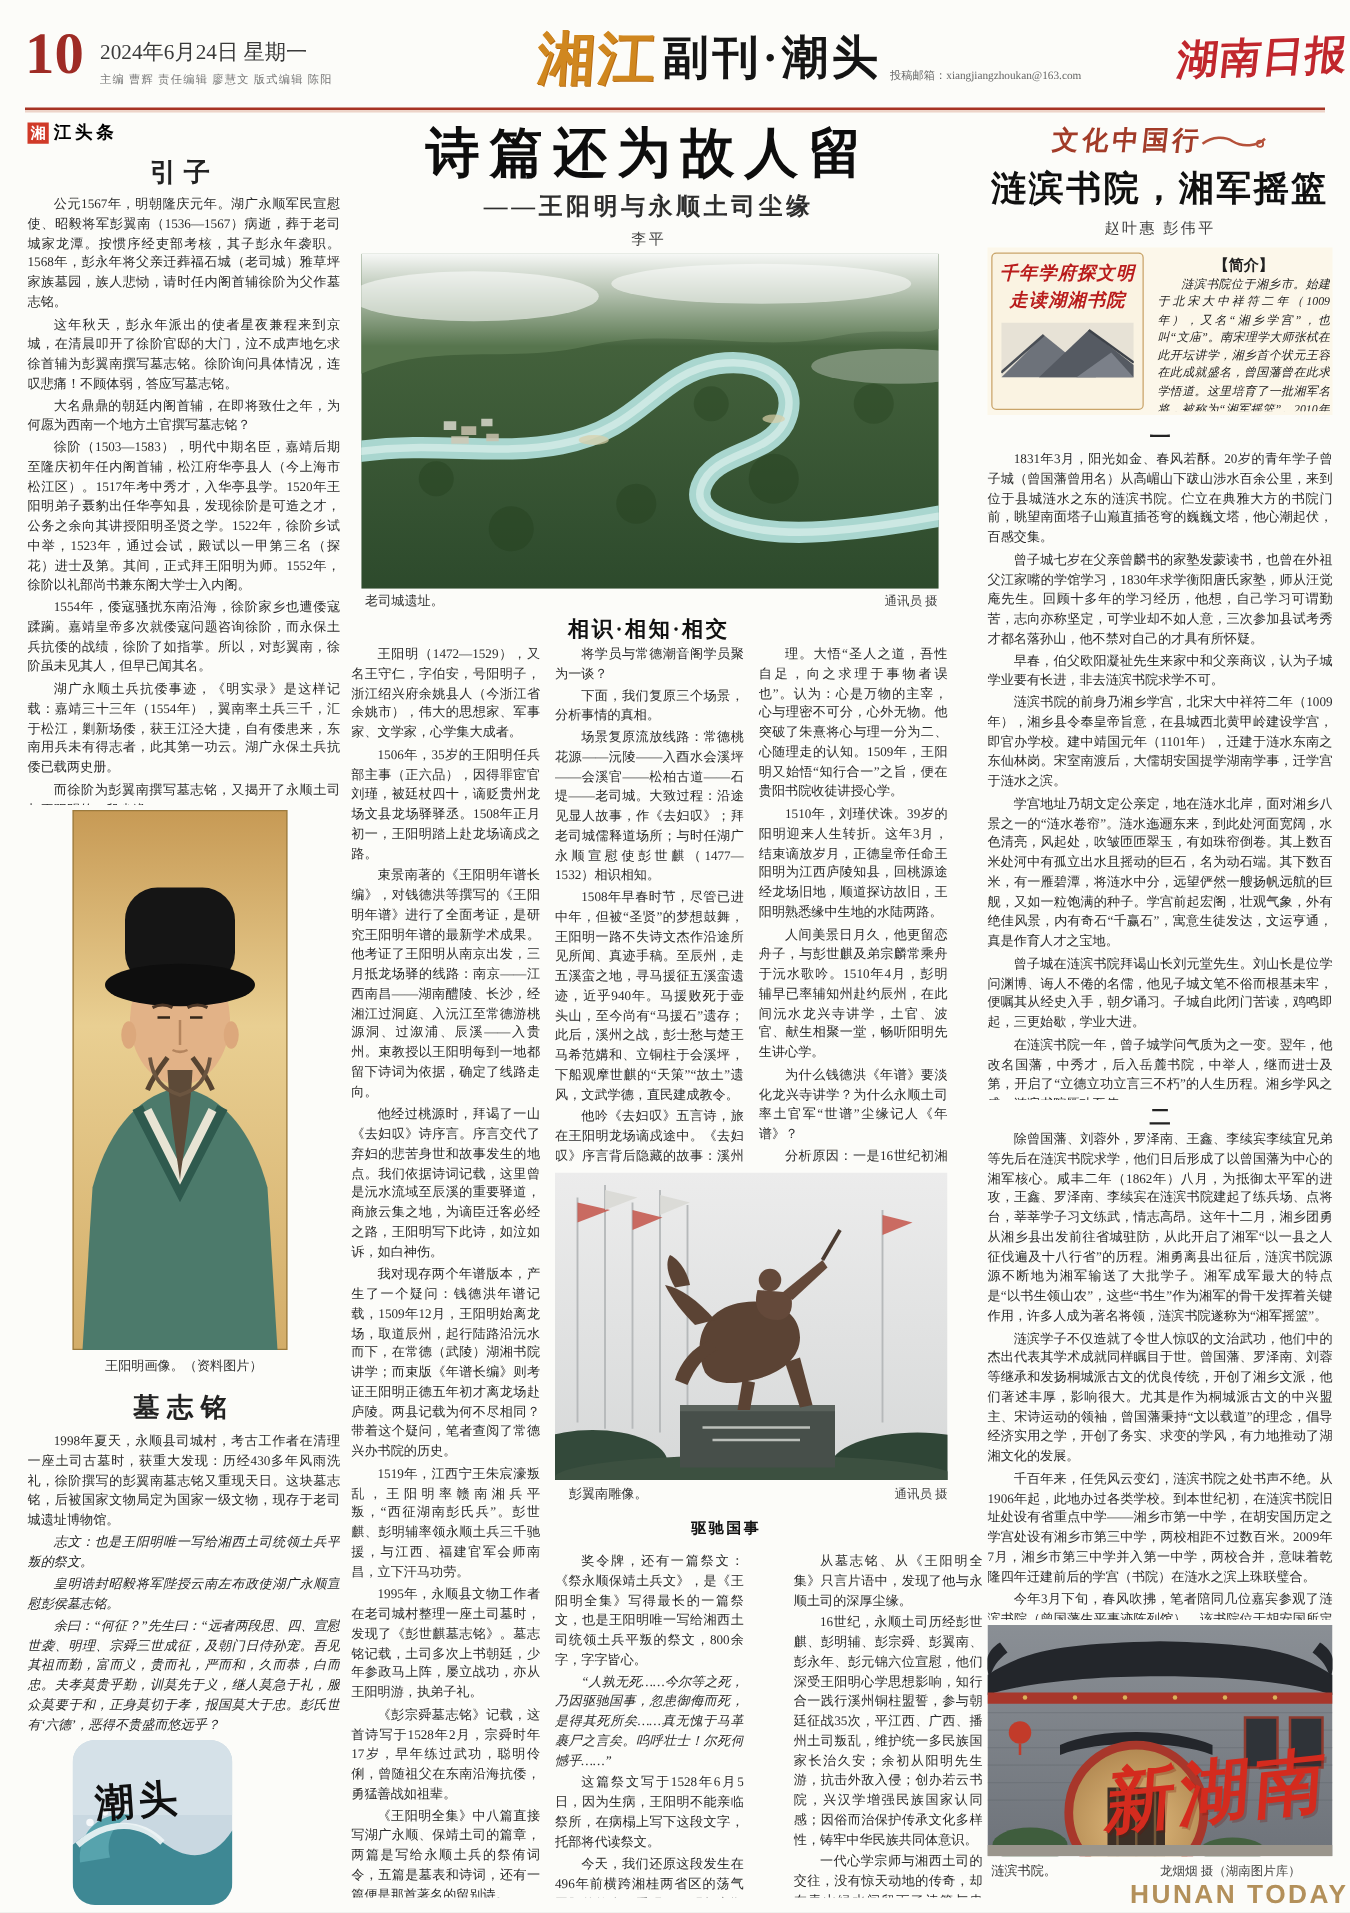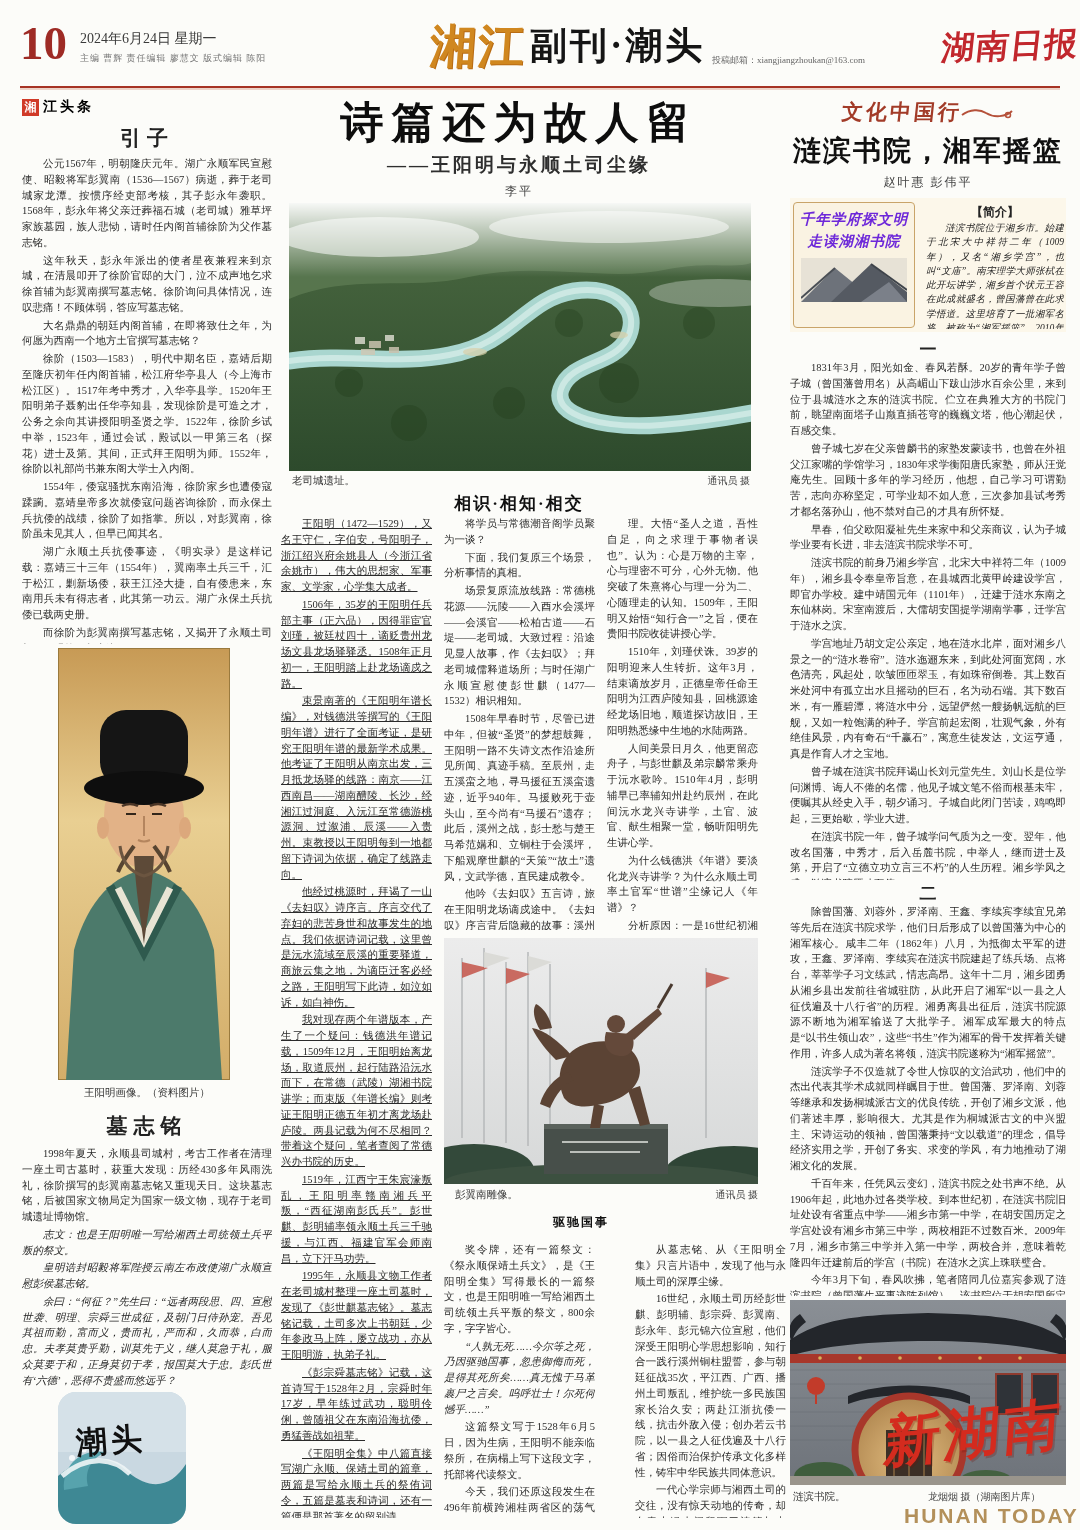--- a/index.html
+++ b/index.html
@@ -8,21 +8,21 @@
   .abs{position:absolute;}
   p{margin:0 0 2px 0;text-indent:2em;}
   .body{text-align:justify;overflow:hidden;line-height:1.5;color:#2b2b2b;}
   .kai p{font-style:italic;color:#1f1f1f;}
   .cap{font-size:10.5px;color:#333;}
   .credit{font-size:10px;color:#444;}
   .sechead{font-weight:bold;text-align:center;letter-spacing:2px;color:#111;}
   .center{text-align:center;}
   
   .pageno{font-size:47px;font-weight:bold;color:#9e2b25;line-height:1;}
-  .dateline{font-size:14px;color:#3a3a3a;}
+  .dateline{font-size:17px;color:#3a3a3a;}
   .creditsline{font-size:9px;color:#777;margin-top:4px;letter-spacing:1px;}
   .mh-x{font-size:46px;font-weight:bold;color:#d0871f;letter-spacing:2px;
         text-shadow:1px 1px 0 #b96c14;transform:skewX(-4deg);display:inline-block;}
   .mh-r{font-size:37px;font-weight:bold;color:#151515;letter-spacing:3px;vertical-align:4px;}
   .email{font-size:9px;color:#666;}
   .hnrb{font-size:33px;font-weight:bold;color:#c1272d;transform:skewX(-8deg) rotate(-2deg);
         display:inline-block;letter-spacing:1px;}
   .rule{border-top:2px solid #a63324;box-shadow:0 2px 0 rgba(190,90,60,.25);}
   
   .tagbox{display:inline-block;width:17px;height:17px;background:#d03a28;color:#fff;
@@ -35,21 +35,21 @@
   .subtitle{font-size:19px;font-weight:600;color:#2e2e2e;letter-spacing:3px;}
   .byline{font-size:12px;color:#444;letter-spacing:2px;}
   .colbody{font-size:10.5px;}
   
   .badge{font-size:21px;font-weight:bold;color:#a23b28;letter-spacing:3px;
          transform:skewX(-6deg);display:inline-block;}
   .rhead{font-size:28px;font-weight:bold;letter-spacing:2px;color:#101010;}
   .rby{font-size:12px;color:#444;letter-spacing:2px;}
   .card{background:#faf3e2;border:1.5px solid #c9a469;border-radius:4px;box-sizing:border-box;
         padding:6px 4px 4px 4px;text-align:center;}
-  .cardline{font-size:14.5px;font-weight:bold;color:#6d28d9;letter-spacing:1px;
+  .cardline{font-size:14.5px;font-weight:bold;color:#b91c1c;letter-spacing:1px;
             font-style:italic;line-height:1.5;}
   .introbox{font-size:9.5px;line-height:1.5;text-align:justify;overflow:hidden;font-style:italic;}
   .introlabel{font-size:12px;font-weight:bold;text-align:center;font-style:normal;}
   .secmark{font-size:17px;font-weight:bold;}
   .rbody{font-size:10.5px;}
   .xinhn{font-size:56px;font-weight:bold;color:#d42b1e;letter-spacing:4px;
          transform:rotate(-6deg) skewX(-10deg);display:inline-block;
          text-shadow:2px 2px 0 rgba(120,10,5,.25);}
   .hntoday{font-size:21px;font-weight:bold;color:#b3905a;letter-spacing:2px;
            font-family:"Liberation Sans","DejaVu Sans",sans-serif;}
@@ -195,21 +195,21 @@
       <ellipse cx="90" cy="34" rx="100" ry="20" fill="#ffffff" opacity="0.55"></ellipse>
       <ellipse cx="320" cy="24" rx="120" ry="16" fill="#ffffff" opacity="0.5"></ellipse>
       <ellipse cx="430" cy="90" rx="70" ry="14" fill="#ffffff" opacity="0.3"></ellipse>
     </svg>
   </div>
   <div class="abs cap" style="left:292px;top:474px;">老司城遗址。</div>
   <div class="abs credit" style="left:680px;top:474px;width:70px;text-align:right;">通讯员 摄</div>
 
   <div class="abs sechead" style="left:280px;top:492px;width:478px;font-size:17px;">相识·相知·相交</div>
 
-  <div class="abs body colbody" style="left:281px;top:516px;width:151px;height:1002px;text-decoration:underline;">
+  <div class="abs body colbody" style="left:281px;top:516px;width:151px;height:1002px;">
     <p>王阳明（1472—1529），又名王守仁，字伯安，号阳明子，浙江绍兴府余姚县人（今浙江省余姚市），伟大的思想家、军事家、文学家，心学集大成者。</p>
     <p>1506年，35岁的王阳明任兵部主事（正六品），因得罪宦官刘瑾，被廷杖四十，谪贬贵州龙场文县龙场驿驿丞。1508年正月初一，王阳明踏上赴龙场谪戍之路。</p>
     <p>束景南著的《王阳明年谱长编》，对钱德洪等撰写的《王阳明年谱》进行了全面考证，是研究王阳明年谱的最新学术成果。他考证了王阳明从南京出发，三月抵龙场驿的线路：南京——江西南昌——湖南醴陵、长沙，经湘江过洞庭、入沅江至常德游桃源洞、过溆浦、辰溪——入贵州。束教授以王阳明每到一地都留下诗词为依据，确定了线路走向。</p>
     <p>他经过桃源时，拜谒了一山《去妇叹》诗序言。序言交代了弃妇的悲苦身世和故事发生的地点。我们依据诗词记载，这里曾是沅水流域至辰溪的重要驿道，商旅云集之地，为谪臣迁客必经之路，王阳明写下此诗，如泣如诉，如白神伤。</p>
     <p>我对现存两个年谱版本，产生了一个疑问：钱德洪年谱记载，1509年12月，王阳明始离龙场，取道辰州，起行陆路沿沅水而下，在常德（武陵）湖湘书院讲学；而束版《年谱长编》则考证王阳明正德五年初才离龙场赴庐陵。两县记载为何不尽相同？带着这个疑问，笔者查阅了常德兴办书院的历史。</p>
     <p>1519年，江西宁王朱宸濠叛乱，王阳明率赣南湘兵平叛，“西征湖南彭氏兵”。彭世麒、彭明辅率领永顺土兵三千驰援，与江西、福建官军会师南昌，立下汗马功劳。</p>
     <p>1995年，永顺县文物工作者在老司城村整理一座土司墓时，发现了《彭世麒墓志铭》。墓志铭记载，土司多次上书朝廷，少年参政马上阵，屡立战功，亦从王阳明游，执弟子礼。</p>
     <p>《彭宗舜墓志铭》记载，这首诗写于1528年2月，宗舜时年17岁，早年练过武功，聪明伶俐，曾随祖父在东南沿海抗倭，勇猛善战如祖辈。</p>
     <p>《王阳明全集》中八篇直接写湖广永顺、保靖土司的篇章，两篇是写给永顺土兵的祭侑词令，五篇是墓表和诗词，还有一篇便是那首著名的留别诗。</p>
   </div>
@@ -285,21 +285,21 @@
 
   <div class="abs body colbody" style="left:444px;top:1242px;width:151px;height:276px;">
     <p>奖令牌，还有一篇祭文：《祭永顺保靖土兵文》，是《王阳明全集》写得最长的一篇祭文，也是王阳明唯一写给湘西土司统领土兵平叛的祭文，800余字，字字皆心。</p>
     <p class="kai" style="font-style:italic;">“人孰无死……今尔等之死，乃因驱驰国事，忽患御侮而死，是得其死所矣……真无愧于马革裹尸之言矣。呜呼壮士！尔死何憾乎……”</p>
     <p>这篇祭文写于1528年6月5日，因为生病，王阳明不能亲临祭所，在病榻上写下这段文字，托部将代读祭文。</p>
     <p>今天，我们还原这段发生在496年前横跨湘桂两省区的荡气回肠的故事，重现王阳明与永顺土兵驱驰国事、忠勇报国的历史场景。</p>
 
   </div>
   <div class="abs body colbody" style="left:635px;top:1242px;width:151px;height:276px;">
     <p>从墓志铭、从《王阳明全集》只言片语中，发现了他与永顺土司的深厚尘缘。</p>
-    <p>16世纪，永顺土司历经彭世麒、彭明辅、彭宗舜、彭翼南、彭永年、彭元锦六位宣慰，他们深受王阳明心学思想影响，知行合一践行溪州铜柱盟誓，参与朝廷征战35次，平江西、广西、播州土司叛乱，维护统一多民族国家长治久安；两赴江浙抗倭一线，抗击外敌入侵；创办若云书院，以一县之人征伐遍及十八行省；因俗而治保护传承文化多样性，铸牢中华民族共同体意识。</p>
+    <p>16世纪，永顺土司历经彭世麒、彭明辅、彭宗舜、彭翼南、彭永年、彭元锦六位宣慰，他们深受王阳明心学思想影响，知行合一践行溪州铜柱盟誓，参与朝廷征战35次，平江西、广西、播州土司叛乱，维护统一多民族国家长治久安；余初从阳明先生游，抗击外敌入侵；创办若云书院，兴汉学增强民族国家认同感；因俗而治保护传承文化多样性，铸牢中华民族共同体意识。</p>
     <p>一代心学宗师与湘西土司的交往，没有惊天动地的传奇，却在青山绿水间留下了诗篇与忠义，正所谓“诗篇还为故人留”。</p>
 
   </div>
 
   <div class="abs center" style="left:790px;top:98px;width:276px;">
     <span class="badge">文化中国行</span>
     <svg width="54" height="12" viewBox="0 0 54 12" style="margin-left:-6px;">
       <path d="M2,8 C10,2 20,2 26,6 C34,11 46,10 52,4" fill="none" stroke="#b5513a" stroke-width="2"></path>
       <circle cx="48" cy="8" r="2.5" fill="none" stroke="#b5513a" stroke-width="1.5"></circle>
     </svg>

